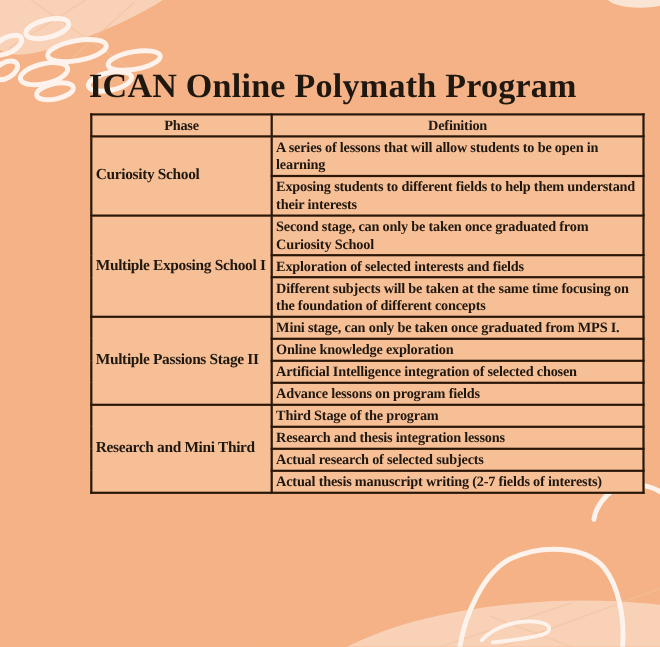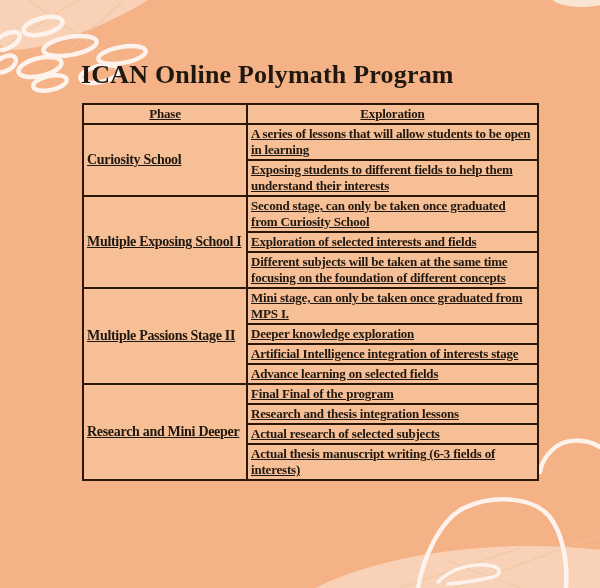--- a/index.html
+++ b/index.html
@@ -21,28 +21,27 @@
   }
   svg.decor{position:absolute;left:0;top:0;width:600px;height:588px;display:block;}
   .light-blob{fill:var(--light-accent);}
   .light-blob2{fill:#fae4d3;}
   .doodle{stroke:var(--doodle);fill:none;stroke-width:4.5;stroke-linecap:round;}
   .doodle.thin{stroke-width:3.5;}
   .oval{stroke:var(--doodle);fill:none;stroke-width:4.5;}
   .sketch{stroke:var(--sketch);stroke-width:1.2;fill:none;opacity:.65;}
   h1.title{
     position:absolute;left:81px;top:60px;margin:0;
-    font-size:26px;font-weight:bold;letter-spacing:.2px;
+    font-size:31px;font-weight:bold;letter-spacing:.2px;
     color:var(--text);white-space:nowrap;
   }
   table.program{
-    position:absolute;left:82px;top:103px;width:457px;
+    position:absolute;left:82px;top:103px;width:504px;
     border-collapse:collapse;background:var(--cell-bg);
     table-layout:fixed;
-    text-decoration:underline;
   }
   .program th,.program td{
     border:2px solid var(--border);
     font-size:13px;line-height:16px;letter-spacing:-0.2px;
     font-weight:bold;color:var(--text);
     padding:1px 3px;vertical-align:middle;
   }
   .program th{text-align:center;height:20px;padding:1px 2px;}
   .program col.phase-col{width:164px;}
   .program td.phase-cell{
@@ -88,21 +87,21 @@
 <h1 class="title">ICAN Online Polymath Program</h1>
 
 <table class="program">
   <colgroup>
     <col class="phase-col">
     <col>
   </colgroup>
   <thead>
     <tr>
       <th>Phase</th>
-      <th>Exploration</th>
+      <th>Definition</th>
     </tr>
   </thead>
   <tbody>
       <tr>
         <td rowspan="2" class="phase-cell">Curiosity School</td>
         <td class="def-cell">A series of lessons that will allow students to be open in learning</td>
       </tr>
       <tr>
         <td class="def-cell">Exposing students to different fields to help them understand their interests</td>
       </tr>
@@ -114,35 +113,35 @@
         <td class="def-cell">Exploration of selected interests and fields</td>
       </tr>
       <tr>
         <td class="def-cell">Different subjects will be taken at the same time focusing on the foundation of different concepts</td>
       </tr>
       <tr>
         <td rowspan="4" class="phase-cell">Multiple Passions Stage II</td>
         <td class="def-cell">Mini stage, can only be taken once graduated from MPS I.</td>
       </tr>
       <tr>
-        <td class="def-cell">Deeper knowledge exploration</td>
+        <td class="def-cell">Online knowledge exploration</td>
       </tr>
       <tr>
-        <td class="def-cell">Artificial Intelligence integration of interests stage</td>
+        <td class="def-cell">Artificial Intelligence integration of selected chosen</td>
       </tr>
       <tr>
-        <td class="def-cell">Advance learning on selected fields</td>
+        <td class="def-cell">Advance lessons on program fields</td>
       </tr>
       <tr>
-        <td rowspan="4" class="phase-cell">Research and Mini Deeper</td>
-        <td class="def-cell">Final Final of the program</td>
+        <td rowspan="4" class="phase-cell">Research and Mini Third</td>
+        <td class="def-cell">Third Stage of the program</td>
       </tr>
       <tr>
         <td class="def-cell">Research and thesis integration lessons</td>
       </tr>
       <tr>
         <td class="def-cell">Actual research of selected subjects</td>
       </tr>
       <tr>
-        <td class="def-cell">Actual thesis manuscript writing (6-3 fields of interests)</td>
+        <td class="def-cell">Actual thesis manuscript writing (2-7 fields of interests)</td>
       </tr>
     </tbody>
 </table>
 
 </body></html>

